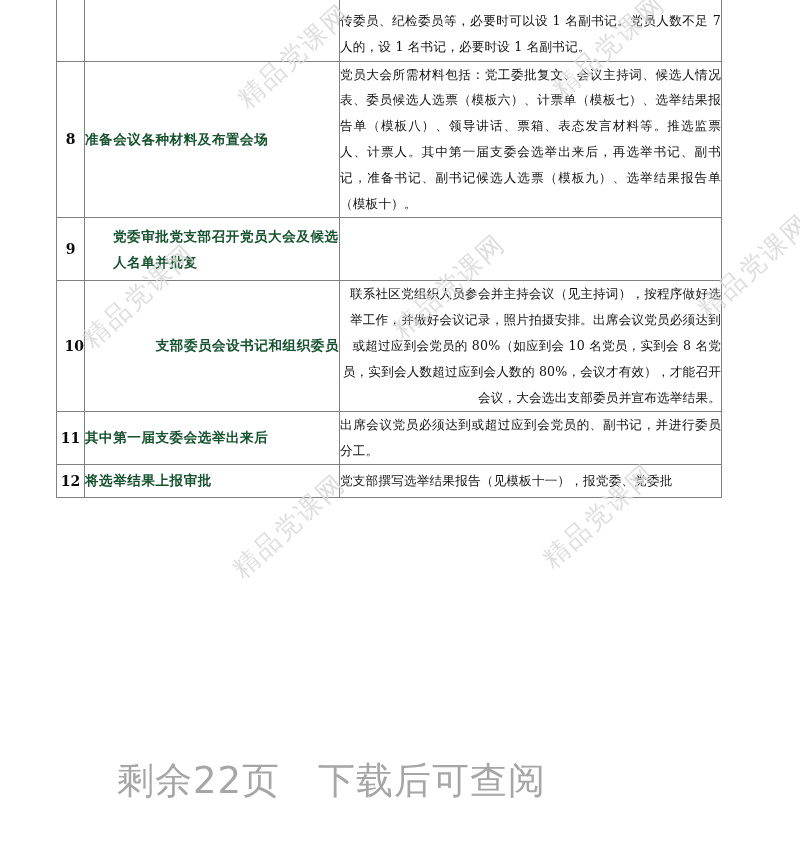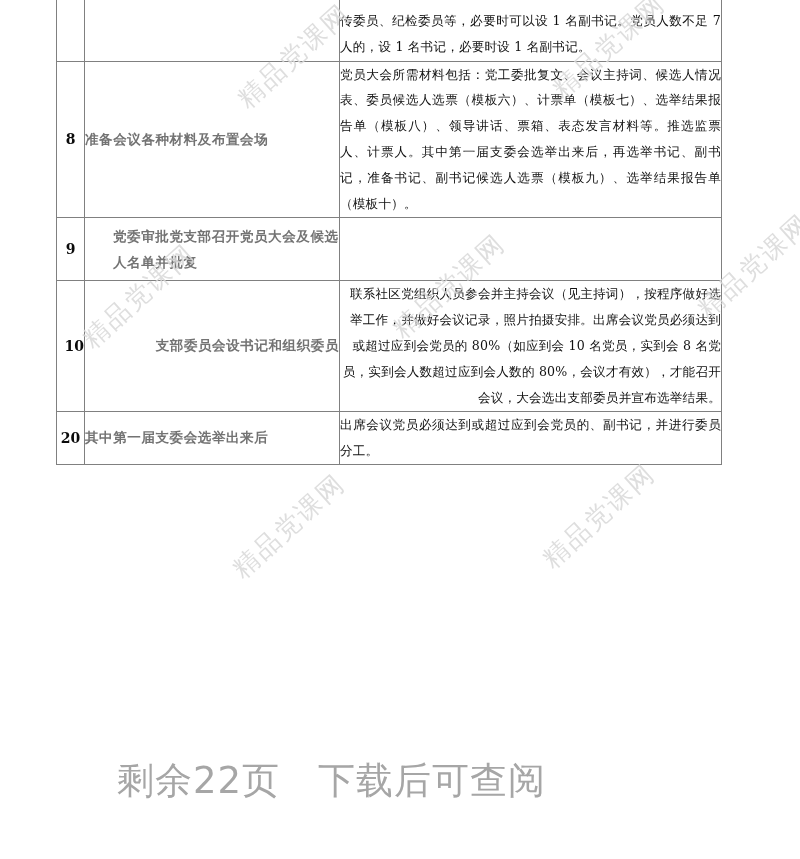--- a/index.html
+++ b/index.html
@@ -68,21 +68,21 @@
   .cell-num {
     text-align: center;
     font-size: 14px;
     font-family: "DejaVu Serif", "Liberation Serif", serif;
     font-weight: bold;
     color: #0b0b0b;
   }
   .cell-task {
     font-size: 13.5px;
     font-weight: bold;
-    color: #737373;
+    color: #14532d;
     padding: 6px 10px 6px 14px;
     line-height: 2.0;
     letter-spacing: .6px;
   }
   .cell-desc {
     font-size: 12.6px;
     color: #111;
     padding: 5px 8px 5px 10px;
     line-height: 2.06;
     letter-spacing: .2px;
@@ -157,24 +157,29 @@
         <td class="cell-desc"></td>
       </tr>
 
       <tr class="row-10">
         <td class="cell-num">10</td>
         <td class="cell-task">支部委员会设书记和组织委员</td>
         <td class="cell-desc">联系社区党组织人员参会并主持会议（见主持词），按程序做好选举工作，并做好会议记录，照片拍摄安排。出席会议党员必须达到或超过应到会党员的 80%（如应到会 10 名党员，实到会 8 名党员，实到会人数超过应到会人数的 80%，会议才有效），才能召开会议，大会选出支部委员并宣布选举结果。</td>
       </tr>
 
       <tr class="row-11">
-        <td class="cell-num">20</td>
+        <td class="cell-num">11</td>
         <td class="cell-task">其中第一届支委会选举出来后</td>
         <td class="cell-desc">出席会议党员必须达到或超过应到会党员的、副书记，并进行委员分工。</td>
       </tr>
 
+      <tr class="row-12">
+        <td class="cell-num">12</td>
+        <td class="cell-task">将选举结果上报审批</td>
+        <td class="cell-desc">党支部撰写选举结果报告（见模板十一），报党委、党委批</td>
+      </tr>
 
     </tbody>
   </table>
 
   <div class="bottom-notice">剩余22页　下载后可查阅</div>
 
 </div>
 
 </body></html>

